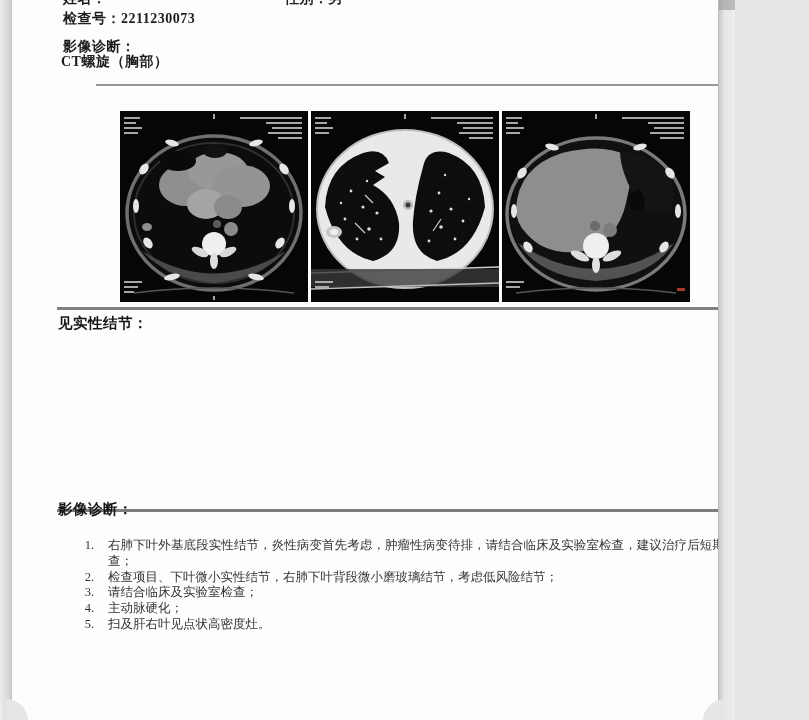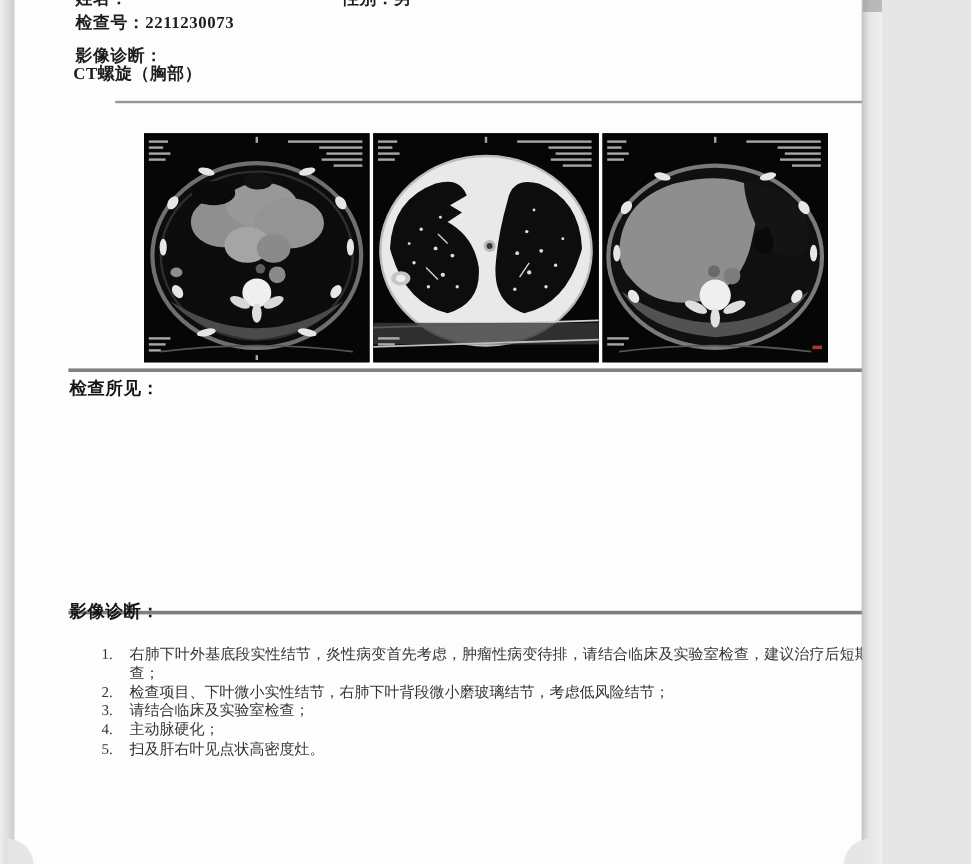--- a/index.html
+++ b/index.html
@@ -206,21 +206,21 @@
         <rect x="4" y="170" width="18" height="2"></rect>
           <rect x="4" y="175" width="14" height="2"></rect>
         <rect x="93" y="3" width="2" height="5"></rect>
       </g>
       <rect x="175" y="177" width="8" height="3" fill="#a23a2e"></rect>
     </svg>
   </div>
 
   <div class="rule" id="rule2"></div>
 
-  <div class="sec-head" style="left:58px;top:314px;">检查所见：</div>
+  <div class="sec-head" style="left:58px;top:314px;">见实性结节：</div>
 
   <div class="rule" id="rule3"></div>
 
   <div class="sec-head" style="left:58px;top:500px;">影像诊断：</div>
 
   <ol class="diag-list">
     <li>
       <span class="num">1.</span>
       <span class="txt">右肺下叶外基底段实性结节，炎性病变首先考虑，肿瘤性病变待排，请结合临床及实验室检查，建议治疗后短期内复查；</span>
       </li>

